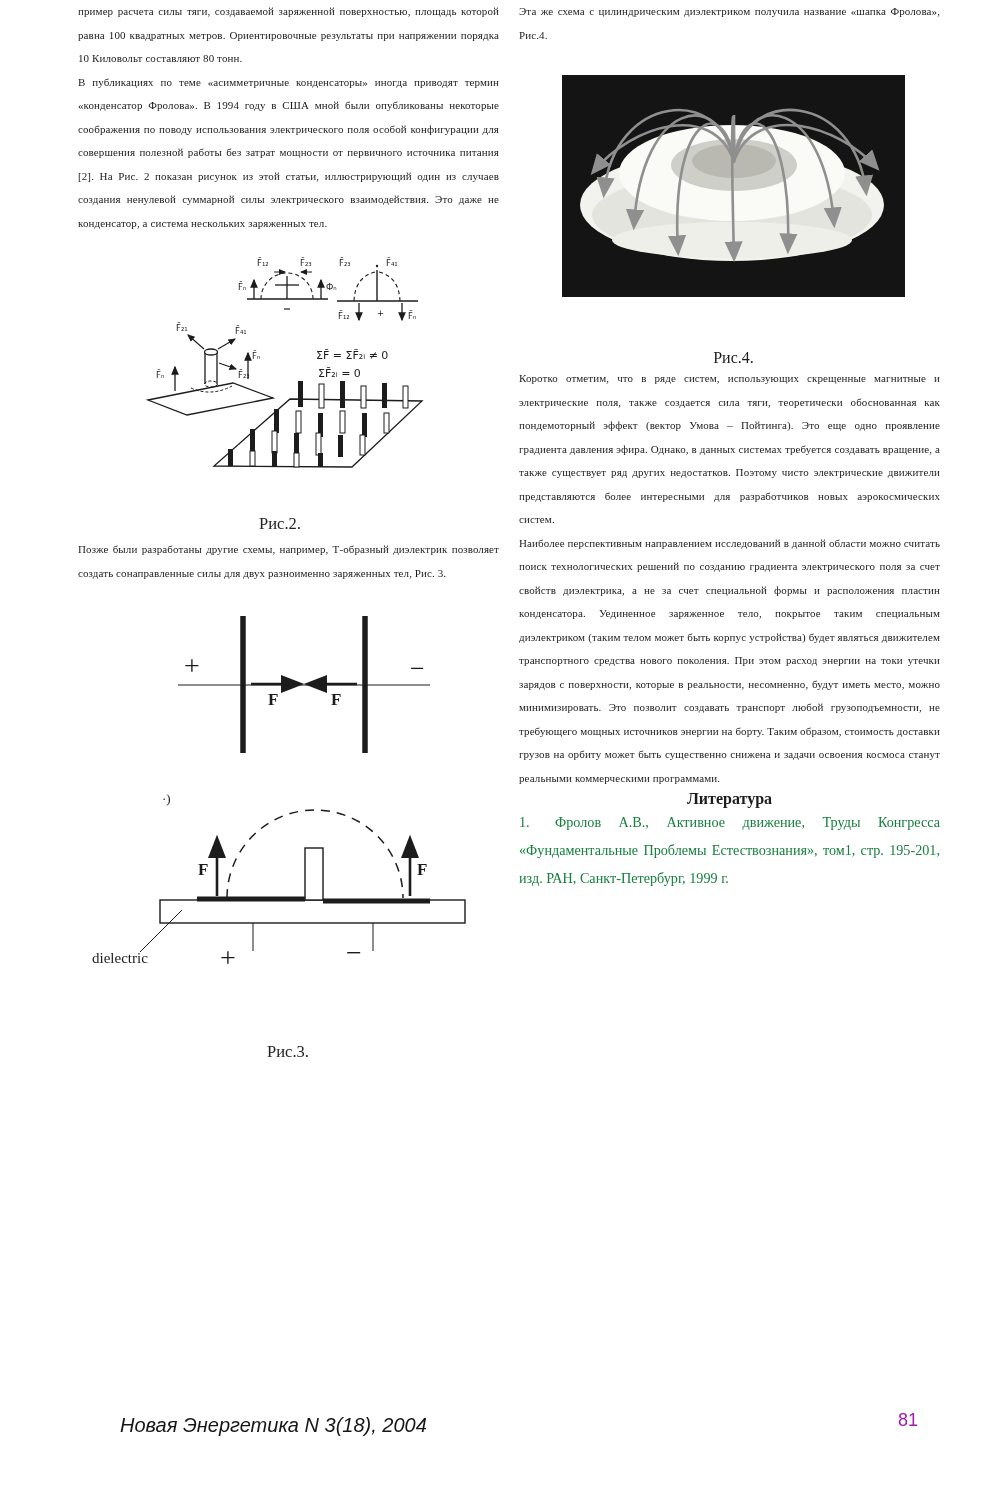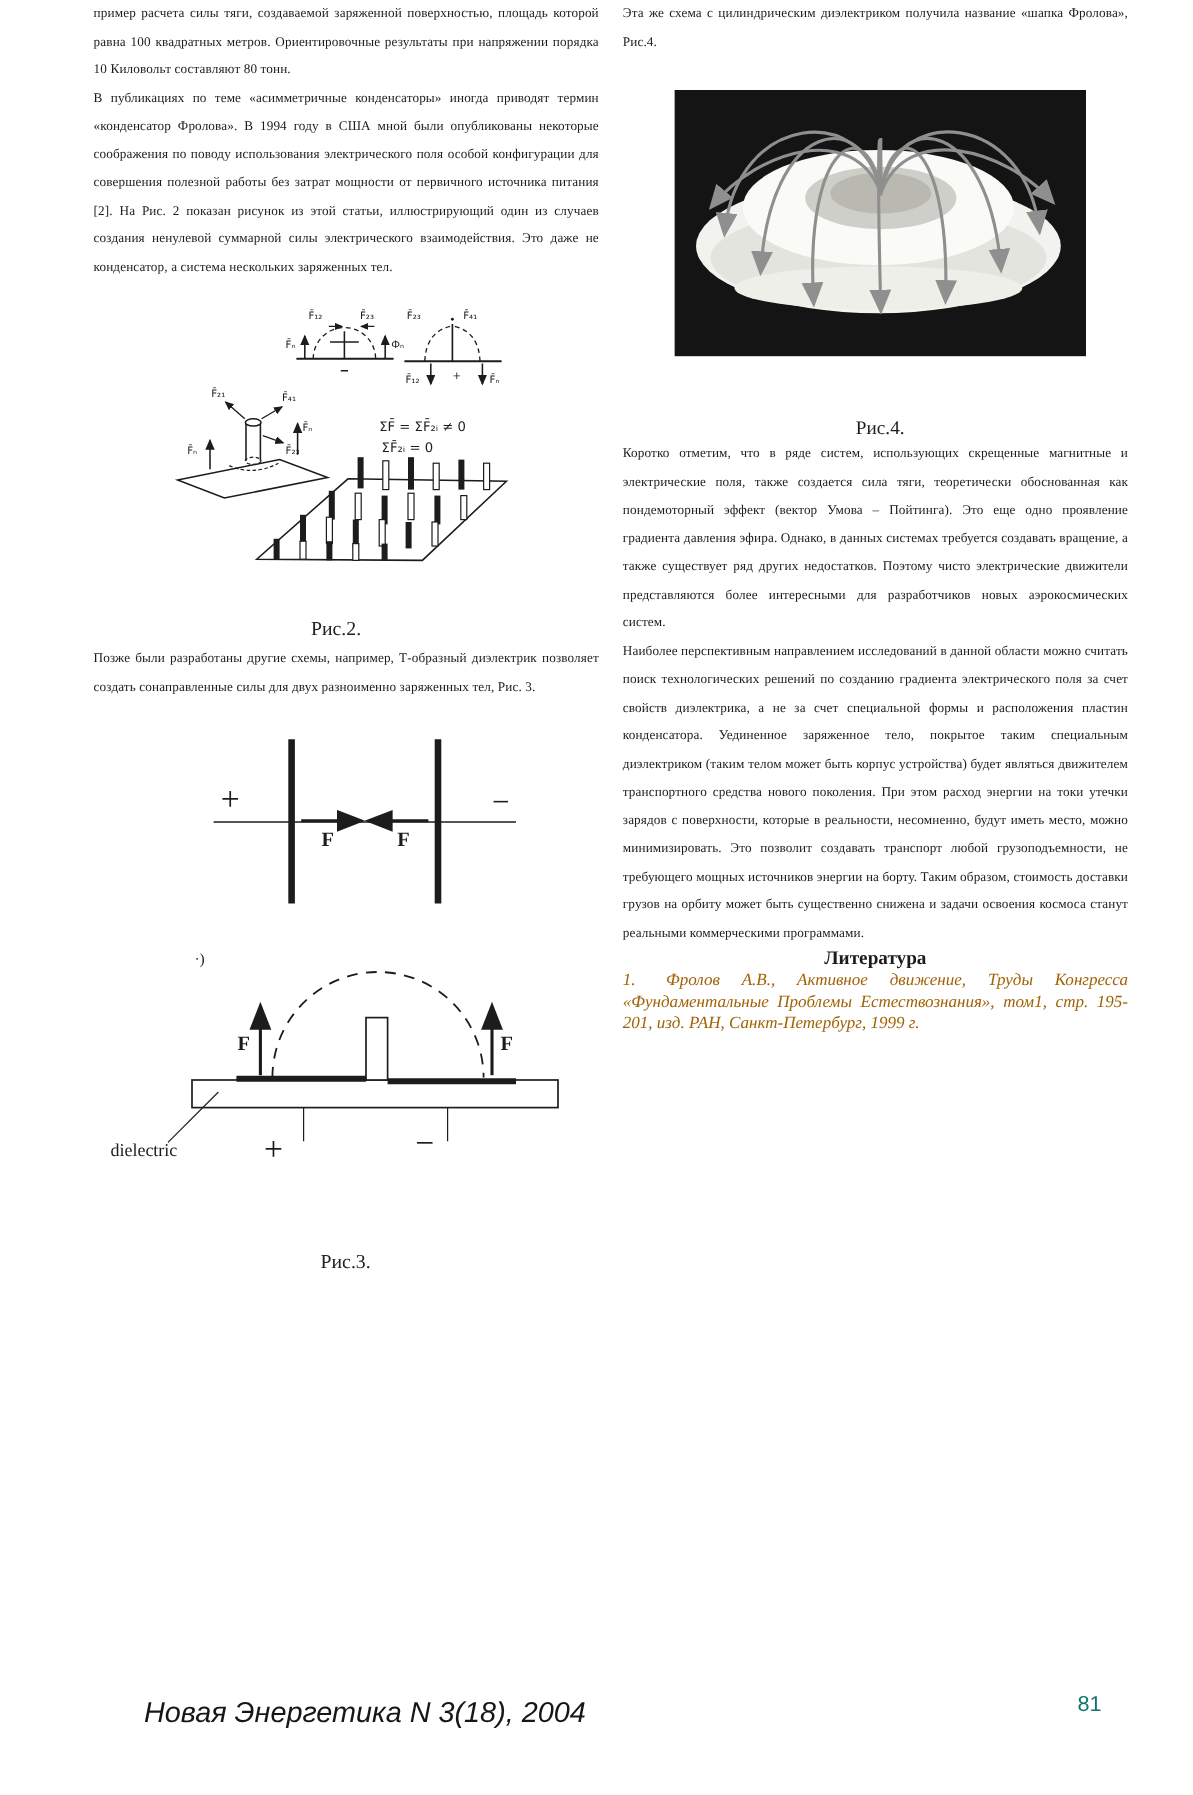--- a/index.html
+++ b/index.html
@@ -40,36 +40,35 @@
     text-align:center;
     font-size:16px;
   }
   .lit-heading{
     margin:0;text-align:center;
     font-weight:bold;font-size:16px;
   }
   .ref{
     margin:0;
     font-size:14.2px;
-    line-height:18px;
+    line-height:28px;
     text-align:justify;
-    color:#a16207;
-    font-style:italic;
+    color:#15803d;
   }
   .refnum{display:inline-block;width:36px;}
   .footer-journal{
     position:absolute;left:120px;top:1414px;
     font-family:"Liberation Sans", sans-serif;
     font-style:italic;
-    font-size:24px;color:#161616;
+    font-size:20px;color:#161616;
   }
   .footer-page{
     position:absolute;left:898px;top:1410px;
     font-family:"Liberation Sans", sans-serif;
-    font-size:18px;color:#0f766e;
+    font-size:18px;color:#a21caf;
   }
   .svgtext{font-family:"DejaVu Sans", sans-serif;}
 </style>
 </head>
 <body>
 
 <div>
 
   <div class="col col-left">
 

